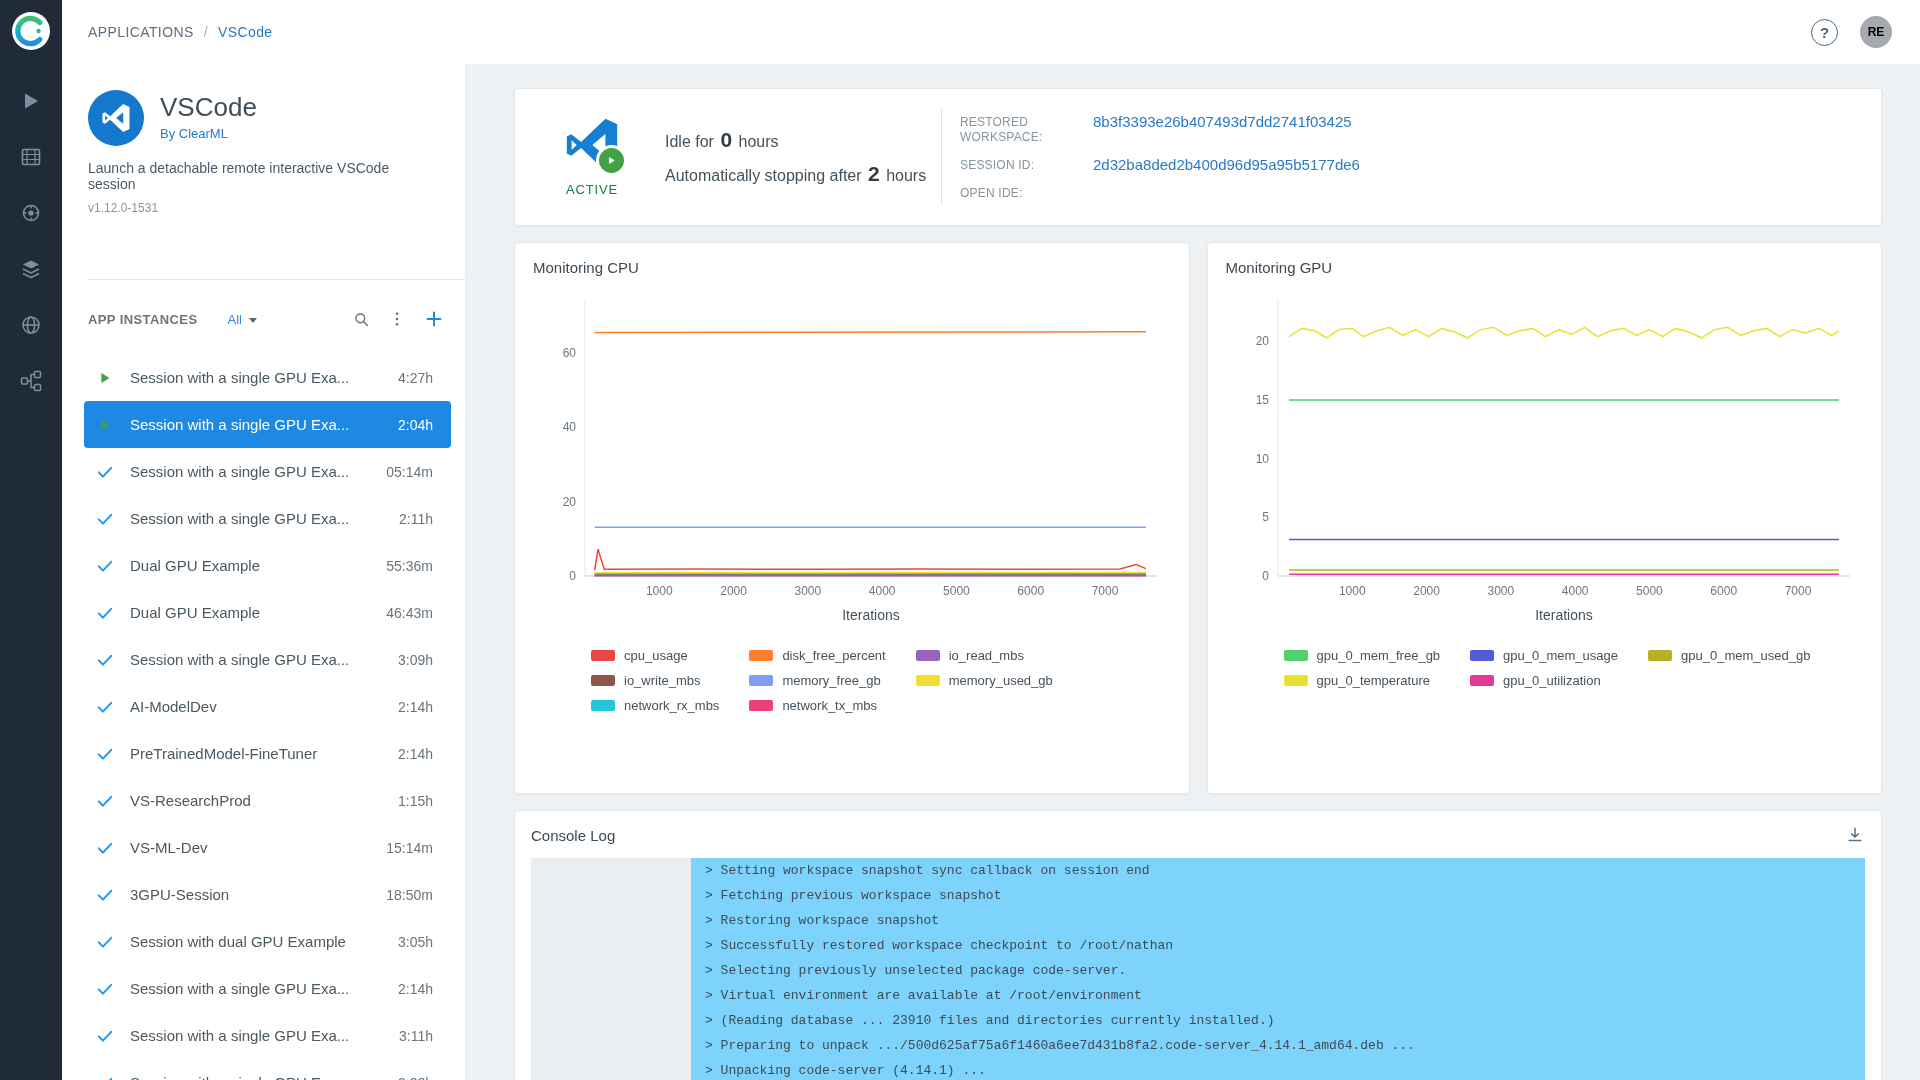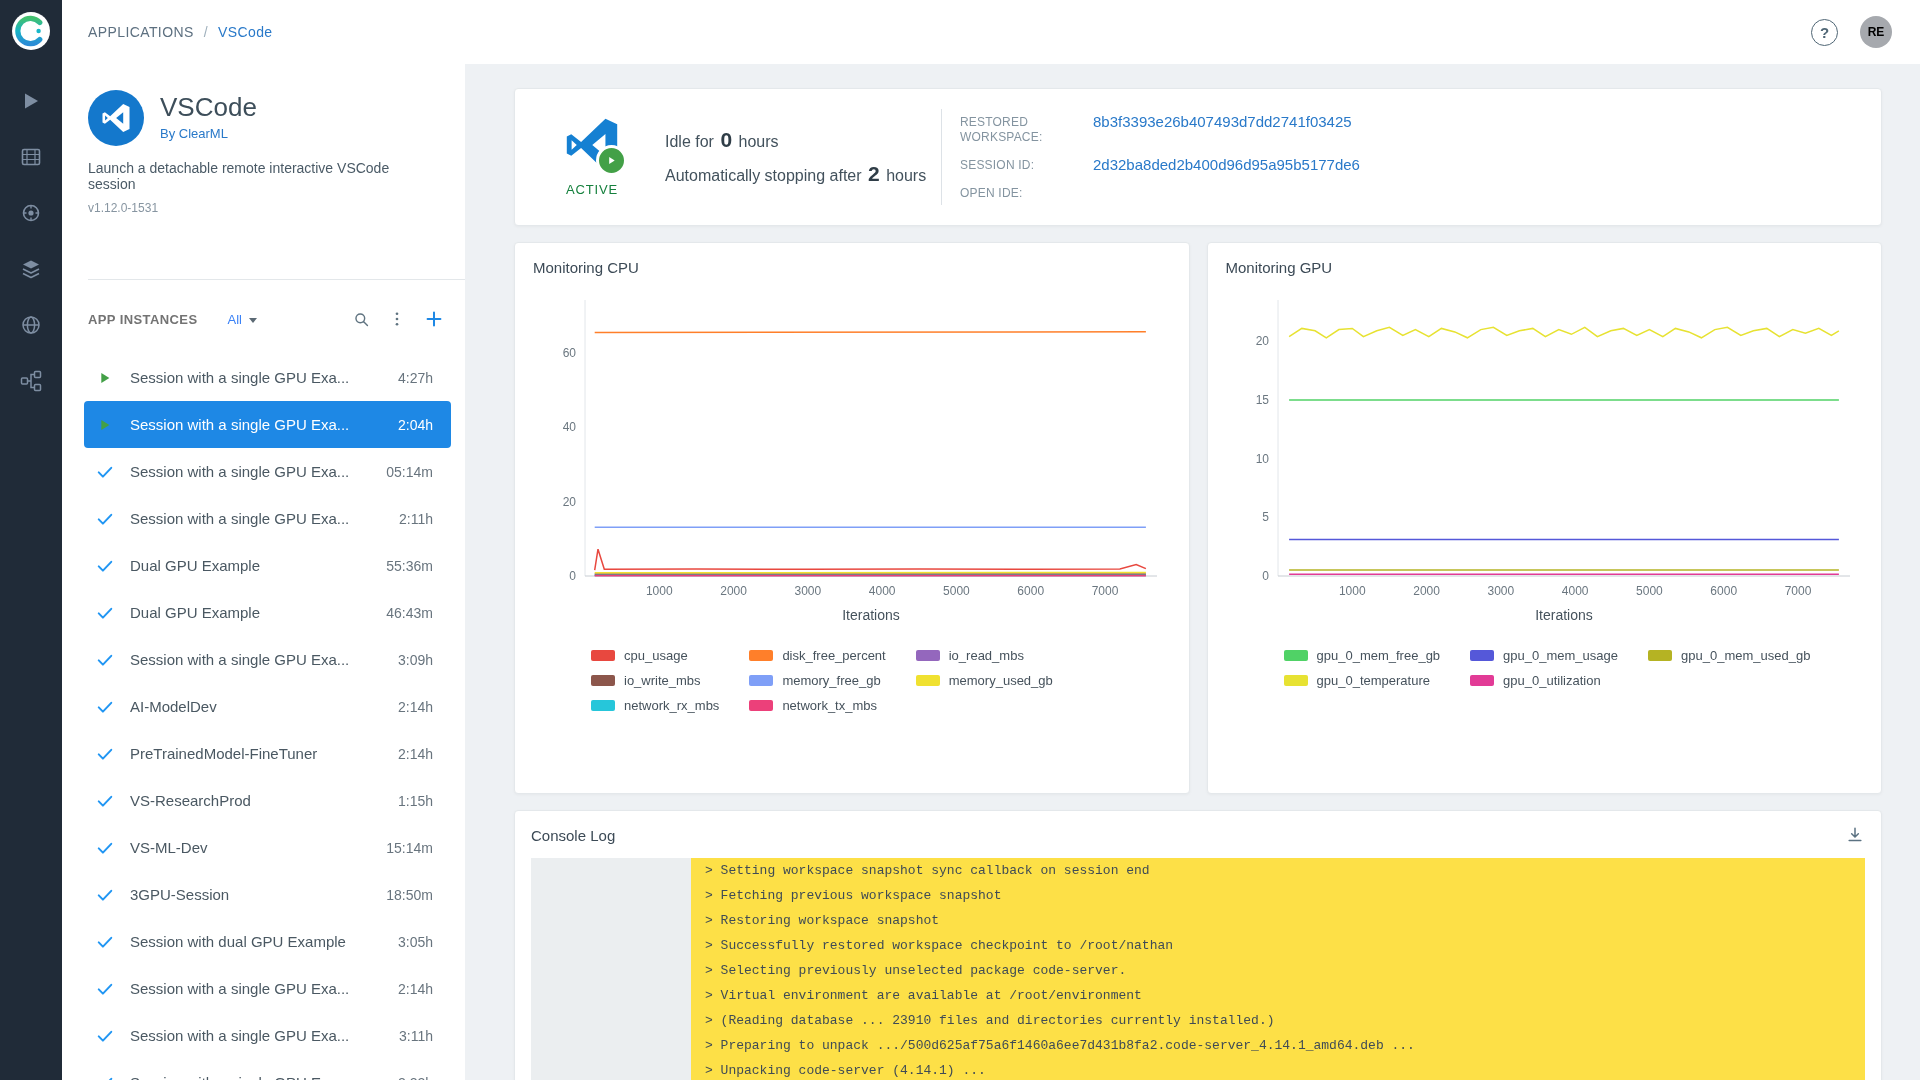--- a/index.html
+++ b/index.html
@@ -80,21 +80,21 @@
   .legend-item{display:flex;align-items:center;gap:9px;cursor:pointer;}
   .swatch{width:24px;height:11px;border-radius:2px;flex:0 0 24px;}
   .legend-label{font-size:13px;color:#46525c;}
   
   .console-card{height:380px;padding:14px 16px;}
   .console-head{display:flex;align-items:center;justify-content:space-between;}
   .dl-icon{color:#5b7282;cursor:pointer;display:flex;}
   .log{margin-top:13px;font-family:"Liberation Mono","DejaVu Sans Mono",monospace;}
   .log-row{display:flex;}
   .log-ts{flex:0 0 160px;width:160px;background:#ebeef0;color:#7e8b96;font-size:12px;line-height:25px;padding-left:12px;box-sizing:border-box;}
-  .log-msg{flex:1;background:#fde047;color:#3f4b55;font-size:13px;line-height:25px;padding-left:14px;white-space:nowrap;overflow:hidden;}
+  .log-msg{flex:1;background:#7dd3fc;color:#3f4b55;font-size:13px;line-height:25px;padding-left:14px;white-space:nowrap;overflow:hidden;}
 </style>
 </head>
 <body>
 
 <aside class="rail">
   <div class="logo">
     <svg viewBox="0 0 40 40">
       <defs>
         <linearGradient id="clg" x1="0" y1="0" x2="0" y2="1">
           <stop offset="0" stop-color="#43c06f"></stop>

